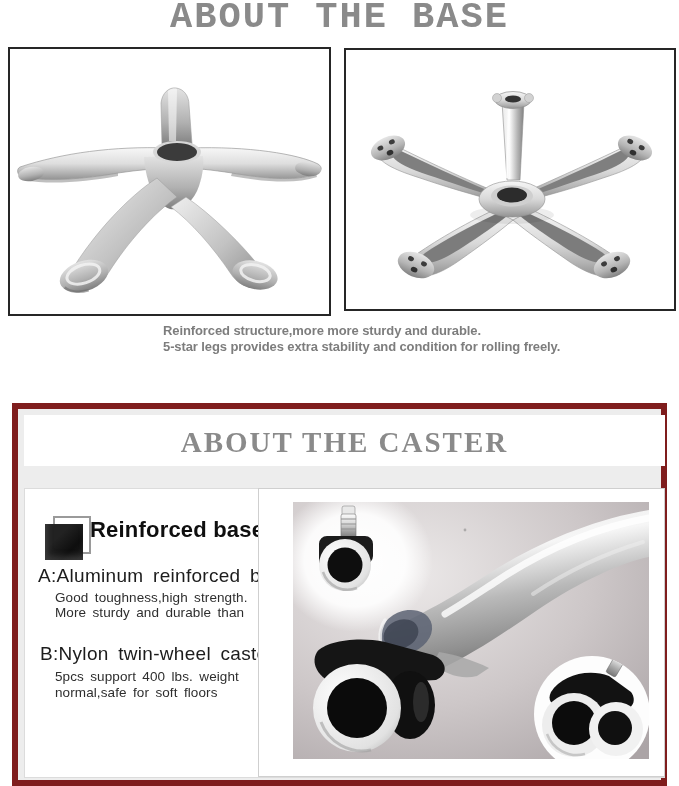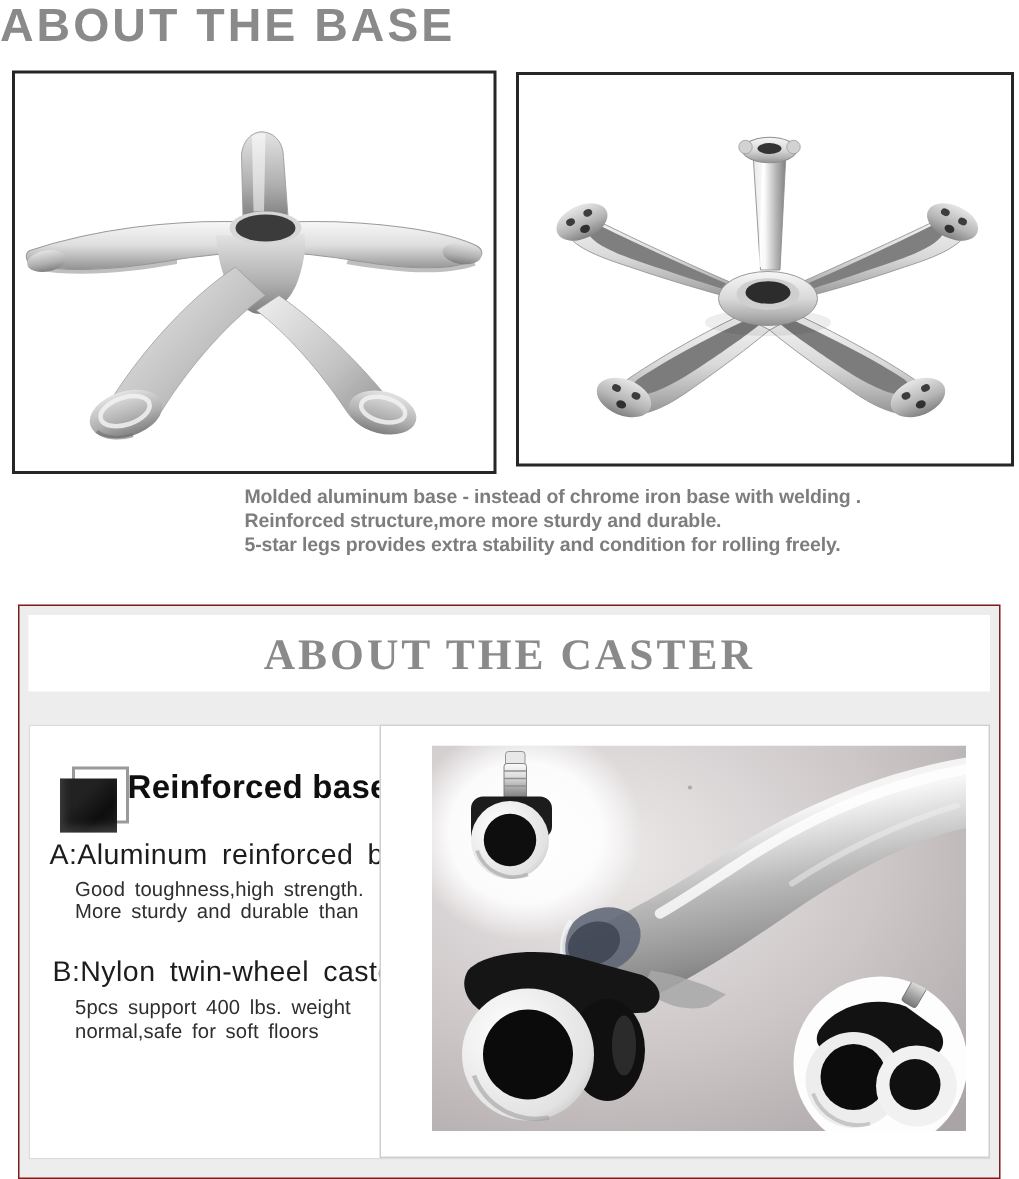--- a/index.html
+++ b/index.html
@@ -1,32 +1,32 @@
 <!DOCTYPE html>
 <html><head>
 <meta charset="utf-8">
 <style>
   html,body{margin:0;padding:0;background:#ffffff;}
   #page{position:relative;width:679px;height:786px;background:#ffffff;overflow:hidden;
         font-family:"Liberation Sans","DejaVu Sans",sans-serif;}
 
   
-  .sec1-title{position:absolute;left:0;top:0;width:100%;
-    font-family:Liberation Sans, sans-serif;font-weight:700;
-    font-size:31px;line-height:34px;letter-spacing:2px;color:#8a8a8a;}
+  .sec1-title{position:absolute;left:0;top:0;width:100%;text-align:center;
+    font-family:Liberation Mono, monospace;font-weight:700;
+    font-size:37px;line-height:34px;letter-spacing:2px;color:#8a8a8a;}
   .img-box{position:absolute;background:#ffffff;border:2px solid #262626;}
   .img-left{left:8px;top:47px;width:319px;height:265px;}
   .img-right{left:344px;top:48px;width:328px;height:259px;}
   .img-box svg{display:block;width:100%;height:100%;}
   .base-desc{position:absolute;left:163px;top:323px;color:#7d7d7d;
     font-size:13px;font-weight:700;line-height:15.8px;letter-spacing:-0.1px;}
 
   
   .caster-frame{position:absolute;left:12px;top:403px;width:655px;height:383px;
-    background:#ededed;border:1px solid #7f1d1d;box-sizing:border-box;}
+    background:#ededed;border:6px solid #7f1d1d;box-sizing:border-box;}
   .caster-titlebar{position:absolute;left:6px;top:6px;width:641px;height:51px;background:#ffffff;}
   .caster-title{display:block;width:100%;text-align:center;
     font-family:"Liberation Serif","DejaVu Serif",serif;font-weight:700;
     font-size:29px;line-height:54px;letter-spacing:2px;color:#8a8a8a;}
   .caster-content{position:absolute;left:6px;top:79px;width:641px;height:290px;
     background:#ffffff;border:1px solid #dcdcdc;box-sizing:border-box;}
 
   
   .rb-icon{position:absolute;left:20px;top:27px;width:46px;height:45px;}
   .rb-icon .back{position:absolute;left:8px;top:0;width:34px;height:34px;
@@ -183,21 +183,20 @@
         <path d="M163,52 L161,126" stroke="#ffffff" stroke-width="2" opacity=".8"></path>
         <ellipse cx="167" cy="48" rx="18" ry="8.5" fill="url(#rm1)" stroke="#8f8f8f" stroke-width=".7"></ellipse>
         <circle cx="151" cy="46" r="4.5" fill="#d2d2d2" stroke="#979797" stroke-width=".5"></circle>
         <circle cx="183" cy="46" r="4.5" fill="#d2d2d2" stroke="#979797" stroke-width=".5"></circle>
         <ellipse cx="167" cy="47" rx="8" ry="3.6" fill="#333333"></ellipse>
       </g>
     </svg>
   </div>
 
   <div class="base-desc">
-    <div>Molded aluminum base - instead of chrome iron base with welding .</div>
     <div>Reinforced structure,more more sturdy and durable.</div>
     <div>5-star legs provides extra stability and condition for rolling freely.</div>
   </div>
 
   <div class="caster-frame">
     <div class="caster-titlebar">
       <span class="caster-title">ABOUT THE CASTER</span>
     </div>
 
     <div class="caster-content">

